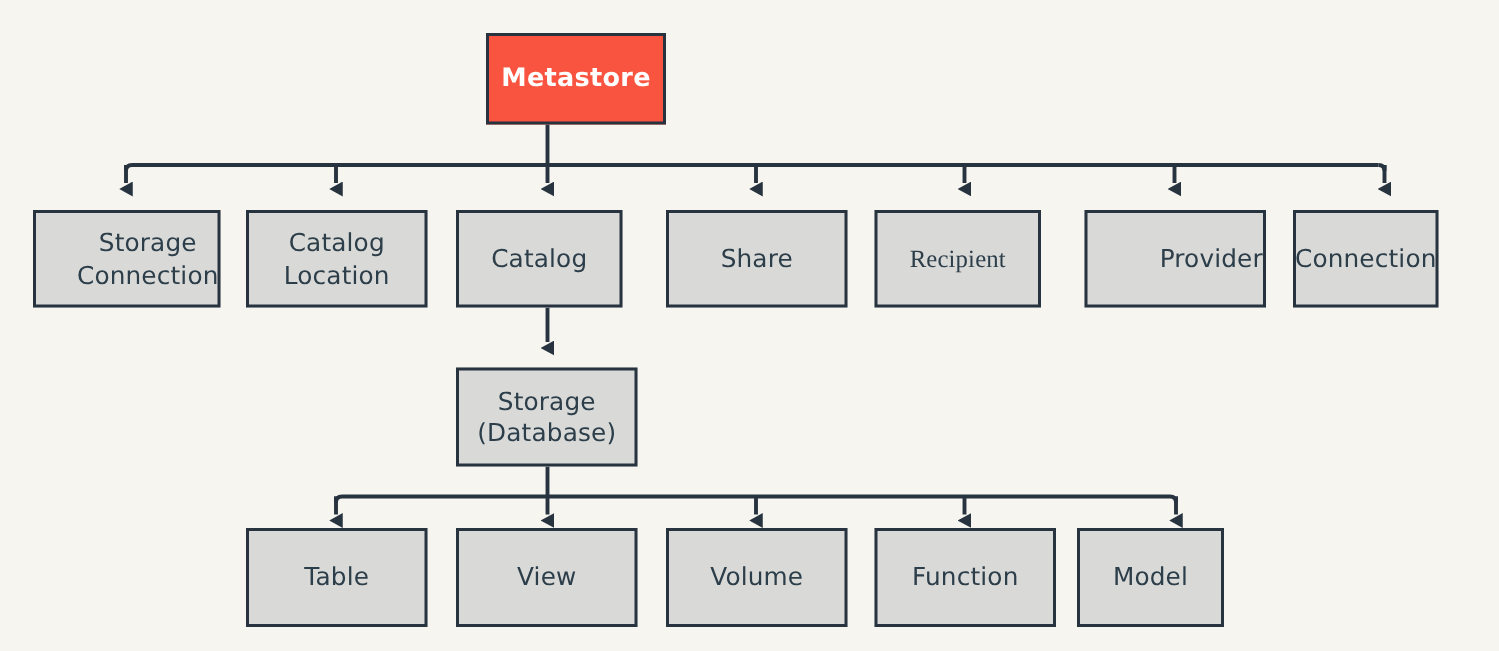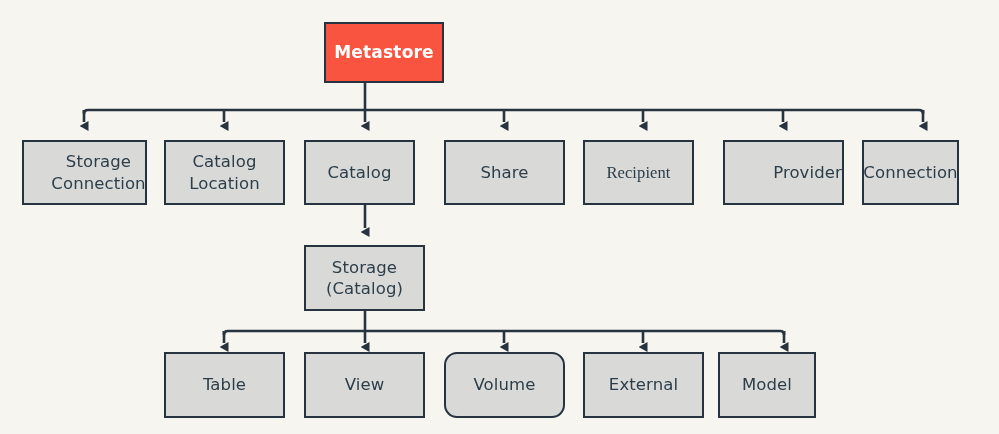--- a/index.html
+++ b/index.html
@@ -145,45 +145,45 @@
 
   <div class="node" style="left:862px; top:140px; width:97px; height:65px;">
     <div>
       <span class="label-line">Connection</span>
     </div>
   </div>
 
   <div class="node" style="left:304px; top:245px; width:121px; height:66px;">
     <div>
       <span class="label-line">Storage</span>
-      <span class="label-line">(Catalog)</span>
+      <span class="label-line">(Database)</span>
     </div>
   </div>
 
   <div class="node" style="left:304px; top:352px; width:121px; height:66px;">
     <div>
       <span class="label-line">View</span>
     </div>
   </div>
 
   <div class="node" style="left:164px; top:352px; width:121px; height:66px;">
     <div>
       <span class="label-line">Table</span>
     </div>
   </div>
 
-  <div class="node" style="left:444px; top:352px; width:121px; height:66px;border-radius:13px;">
+  <div class="node" style="left:444px; top:352px; width:121px; height:66px;">
     <div>
       <span class="label-line">Volume</span>
     </div>
   </div>
 
   <div class="node" style="left:583px; top:352px; width:121px; height:66px;">
     <div>
-      <span class="label-line">External</span>
+      <span class="label-line">Function</span>
     </div>
   </div>
 
   <div class="node" style="left:718px; top:352px; width:98px; height:66px;">
     <div>
       <span class="label-line">Model</span>
     </div>
   </div>
 
 </div>

